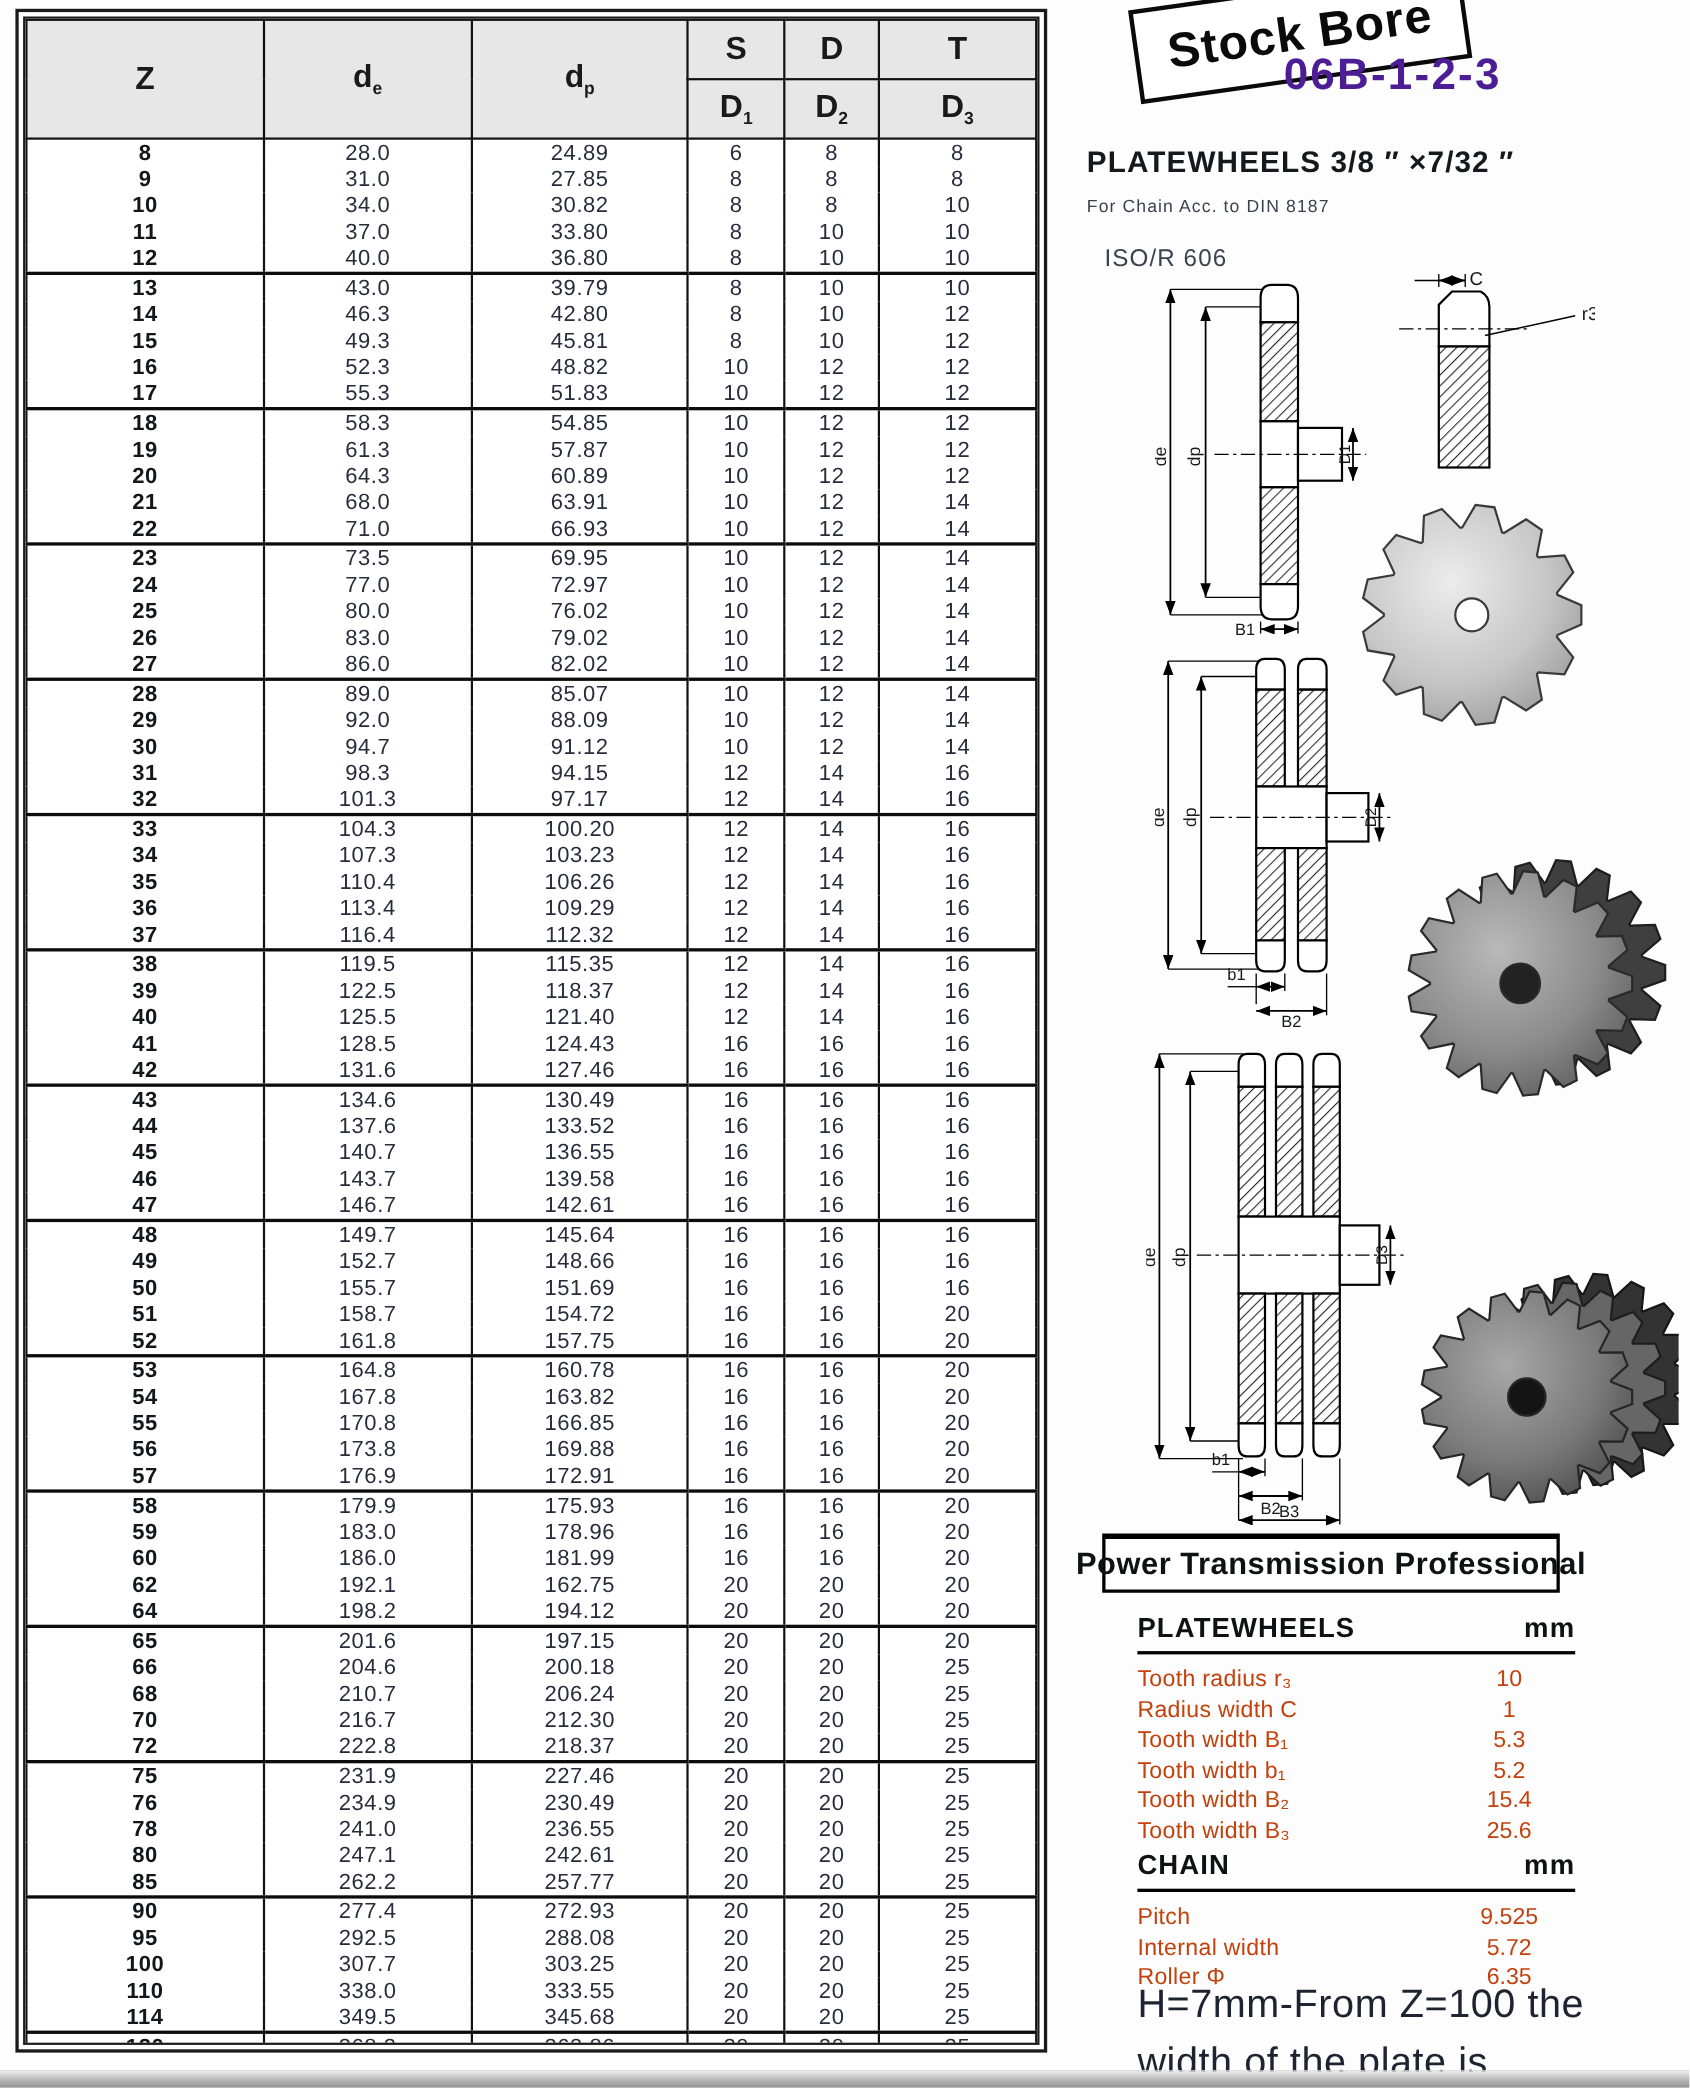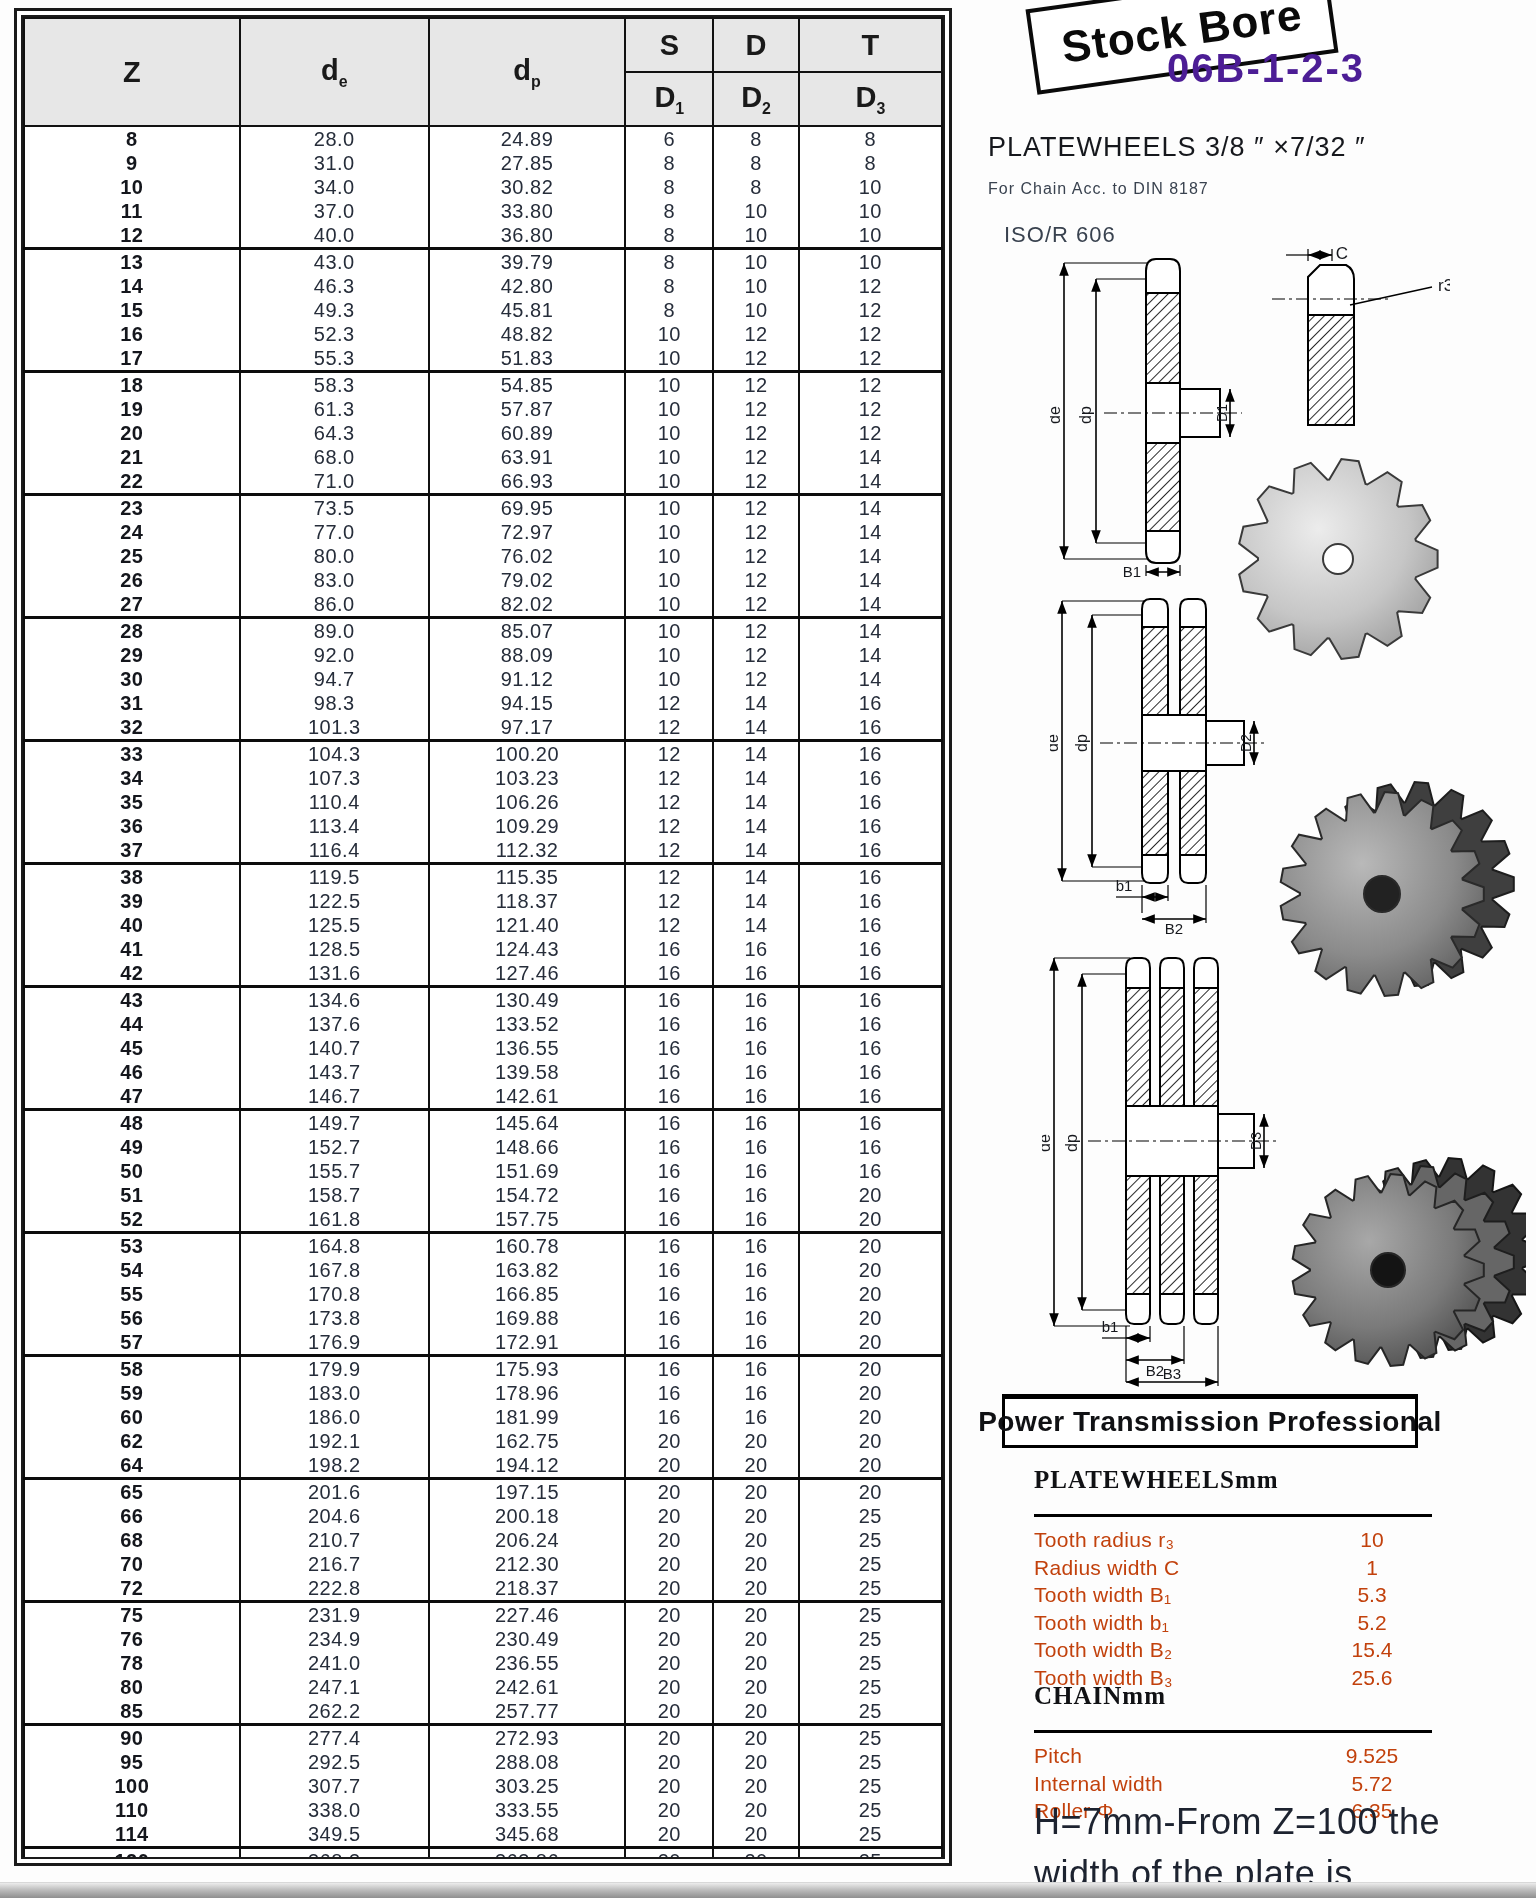--- a/index.html
+++ b/index.html
@@ -41,21 +41,21 @@
   .stamp{
     position:absolute;left:68px;top:-12px;width:304px;height:86px;
     border:4px solid #0a0a0a;background:#fff;transform:rotate(-8deg);
     display:flex;align-items:center;justify-content:center;box-sizing:border-box;
   }
   .stamp span{font-size:44px;font-weight:900;letter-spacing:1px;color:#0a0a0a;}
   .model{
     position:absolute;left:205px;top:46px;font-size:40px;font-weight:bold;
     letter-spacing:2px;color:#4c1d95;
   }
-  .pw-title{position:absolute;left:26px;top:132px;font-size:27px;font-weight:normal;color:#16181d;letter-spacing:1px;}
+  .pw-title{position:absolute;left:26px;top:132px;font-size:27px;font-weight:bold;color:#16181d;letter-spacing:1px;}
   .chain-note{position:absolute;left:26px;top:180px;font-size:16px;color:#39424f;letter-spacing:1px;}
   .iso{position:absolute;left:42px;top:222px;font-size:22px;color:#39424f;letter-spacing:1px;}
 
   svg text{font-family:"Liberation Sans",sans-serif;fill:#16181d;}
   .xs{position:absolute;}
   #xs1{left:88px;top:243px;}
   #gearsvg1{position:absolute;left:262px;top:452px;}
   #xs2{left:88px;top:583px;}
   #gearsvg2{position:absolute;left:292px;top:772px;}
   #xs3{left:80px;top:938px;}
@@ -64,22 +64,22 @@
   .banner{
     position:absolute;left:40px;top:1394px;width:416px;height:54px;box-sizing:border-box;
     border:3px solid #000;border-top-width:5px;background:#fff;
     display:flex;align-items:center;justify-content:center;
   }
   .banner span{font-size:28px;font-weight:bold;color:#101114;white-space:nowrap;letter-spacing:0.5px;}
 
   .spec-block{position:absolute;left:72px;width:398px;}
   #pw-block{top:1466px;}
   #chain-block{top:1682px;}
-  .spec-head{display:flex;justify-content:flex-start;align-items:flex-end;
-    border-bottom:3px solid #000;padding-bottom:20px;font-family:Liberation Serif, serif;}
+  .spec-head{display:flex;justify-content:space-between;align-items:flex-end;
+    border-bottom:3px solid #000;padding-bottom:6px;}
   .spec-head .h{font-size:25px;font-weight:bold;letter-spacing:1px;color:#101114;}
   .spec-rows{margin-top:9px;}
   .spec-row{display:flex;align-items:baseline;font-size:21px;line-height:27.5px;color:#c2410c;}
   .spec-row .lab{flex:1;letter-spacing:0.3px;}
   .spec-row .val{width:120px;text-align:center;}
 
   .note{
     position:absolute;left:72px;top:1796px;width:480px;
     font-size:36px;line-height:1.45;color:#1d2330;letter-spacing:0.5px;
   }

